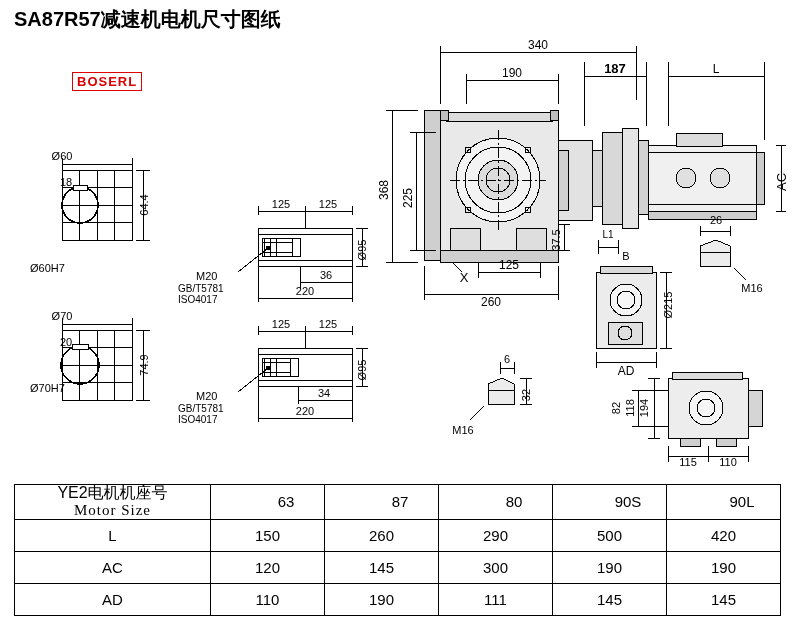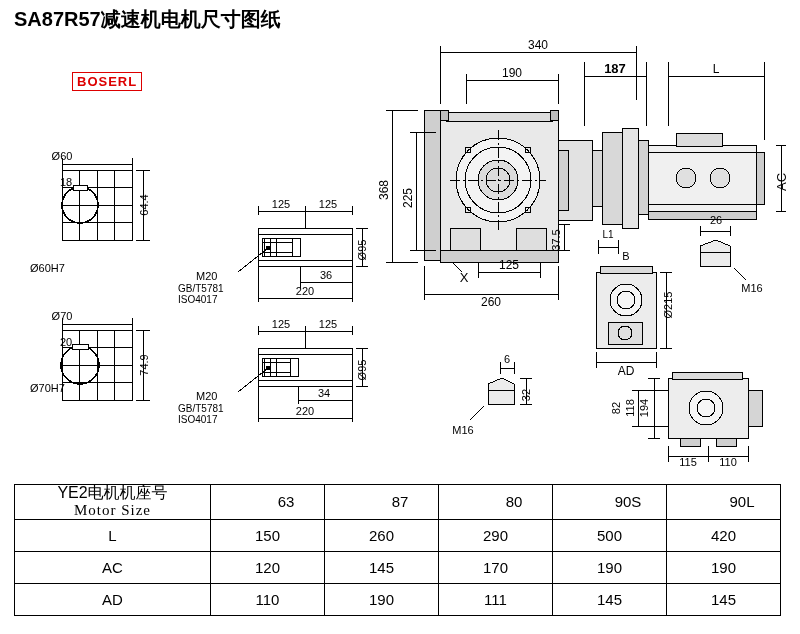--- a/index.html
+++ b/index.html
@@ -338,21 +338,21 @@
     <td>150</td>
     <td>260</td>
     <td>290</td>
     <td>500</td>
     <td>420</td>
   </tr>
   <tr>
     <td>AC</td>
     <td>120</td>
     <td>145</td>
-    <td>170</td>
+    <td>300</td>
     <td>190</td>
     <td>190</td>
   </tr>
   <tr>
     <td>AD</td>
     <td>110</td>
     <td>190</td>
     <td>111</td>
     <td>145</td>
     <td>145</td>

